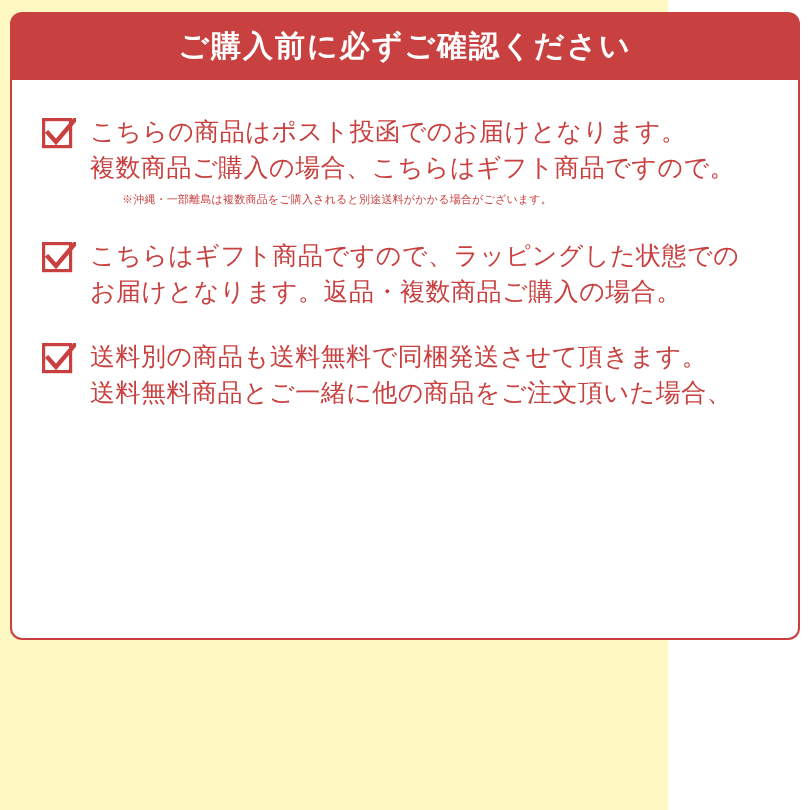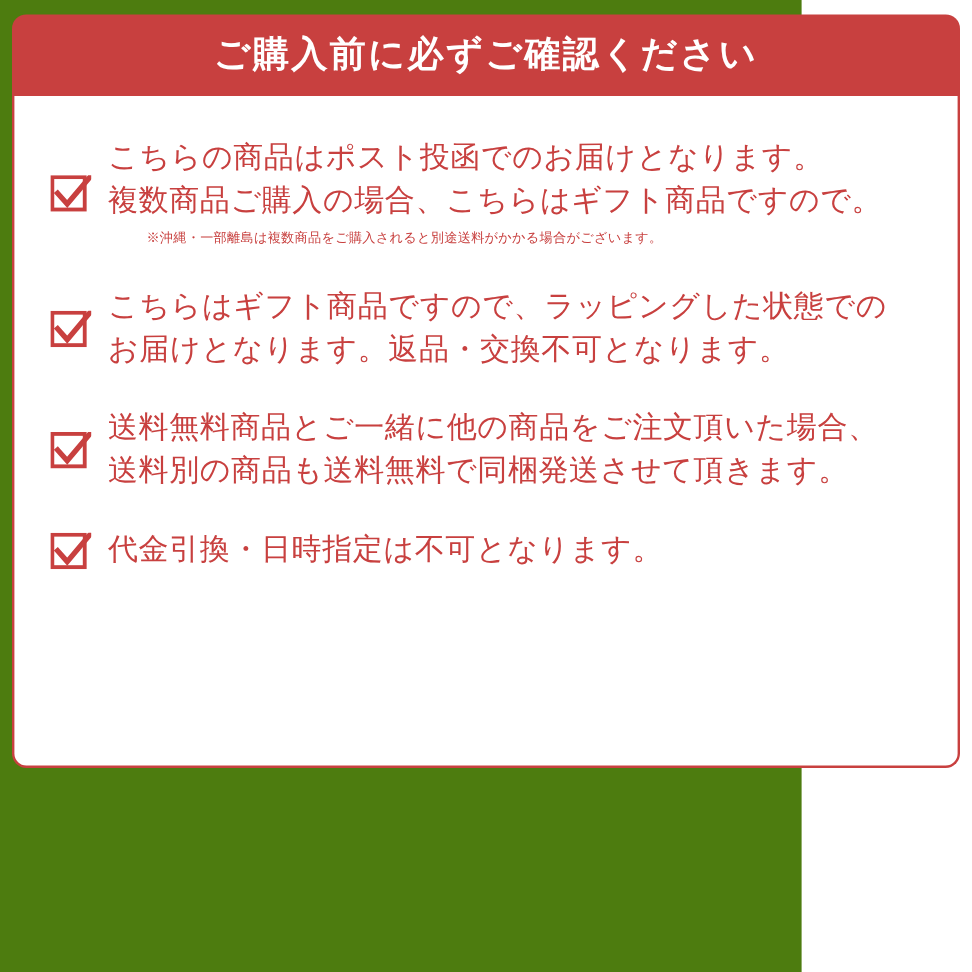--- a/index.html
+++ b/index.html
@@ -8,21 +8,21 @@
     width: 810px;
     height: 810px;
     background: #ffffff;
     font-family: "Liberation Sans", sans-serif;
   }
 
   .page {
     position: relative;
     width: 668px;
     height: 810px;
-    background: #4d7c0f;
+    background: #fef9c3;
     box-sizing: border-box;
   }
 
   .notice-card {
     position: absolute;
     left: 10px;
     top: 12px;
     width: 790px;
     box-sizing: border-box;
   }
@@ -50,21 +50,21 @@
     border-top: none;
     border-radius: 0 0 12px 12px;
     background: #ffffff;
     box-sizing: border-box;
     height: 560px;
     padding: 34px 30px 20px 30px;
   }
 
   .item {
     display: flex;
-    align-items: center;
+    align-items: flex-start;
     margin-bottom: 30px;
   }
 
   .item:last-child {
     margin-bottom: 0;
   }
 
   .check-icon {
     flex: 0 0 auto;
     width: 34px;
@@ -135,44 +135,33 @@
 
       <div class="item">
         <span class="check-icon">
           <svg width="34" height="34" viewBox="0 0 34 34">
             <rect x="1.6" y="1.6" width="27" height="27" fill="none" stroke="#c8403f" stroke-width="3.2"></rect>
             <path d="M6 15 L14 24 L33 1.5" fill="none" stroke="#c8403f" stroke-width="4.4" stroke-linecap="square"></path>
           </svg>
         </span>
         <div class="item-lines">
           <div class="line-main">こちらはギフト商品ですので、ラッピングした状態での</div>
-          <div class="line-main">お届けとなります。返品・交換不可となります。</div>
+          <div class="line-main">お届けとなります。返品・複数商品ご購入の場合。</div>
         </div>
       </div>
 
       <div class="item">
         <span class="check-icon">
           <svg width="34" height="34" viewBox="0 0 34 34">
             <rect x="1.6" y="1.6" width="27" height="27" fill="none" stroke="#c8403f" stroke-width="3.2"></rect>
             <path d="M6 15 L14 24 L33 1.5" fill="none" stroke="#c8403f" stroke-width="4.4" stroke-linecap="square"></path>
           </svg>
         </span>
         <div class="item-lines">
+          <div class="line-main">送料別の商品も送料無料で同梱発送させて頂きます。</div>
           <div class="line-main">送料無料商品とご一緒に他の商品をご注文頂いた場合、</div>
-          <div class="line-main">送料別の商品も送料無料で同梱発送させて頂きます。</div>
         </div>
       </div>
 
-      <div class="item">
-        <span class="check-icon">
-          <svg width="34" height="34" viewBox="0 0 34 34">
-            <rect x="1.6" y="1.6" width="27" height="27" fill="none" stroke="#c8403f" stroke-width="3.2"></rect>
-            <path d="M6 15 L14 24 L33 1.5" fill="none" stroke="#c8403f" stroke-width="4.4" stroke-linecap="square"></path>
-          </svg>
-        </span>
-        <div class="item-lines">
-          <div class="line-main">代金引換・日時指定は不可となります。</div>
-        </div>
-      </div>
 
     </div>
   </div>
 </div>
 
 </body></html>

